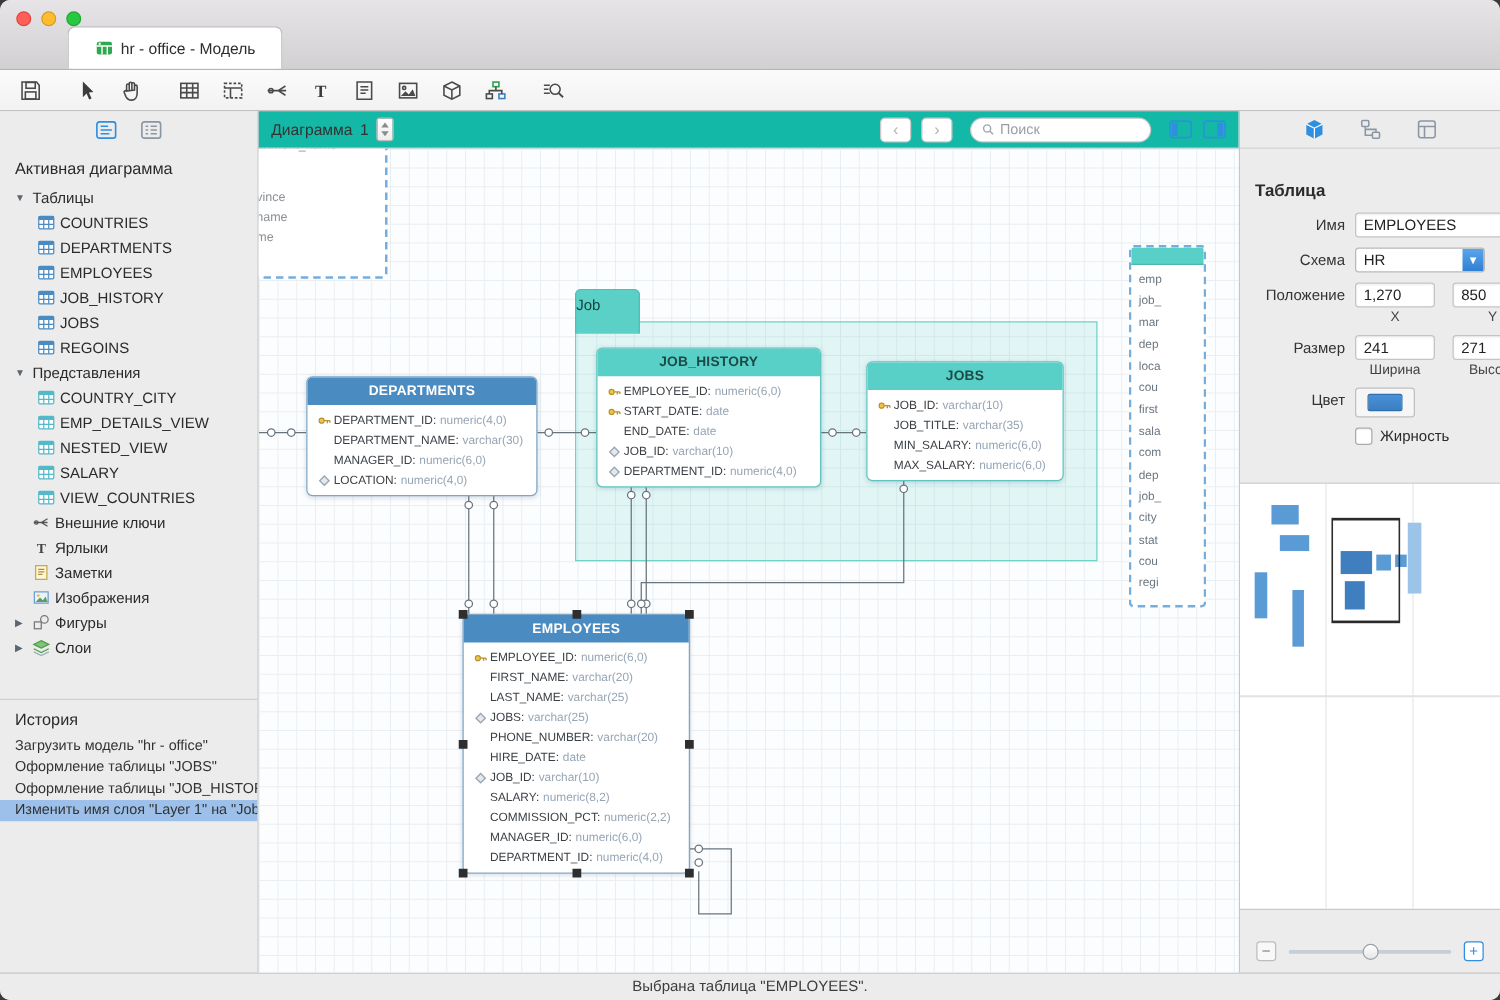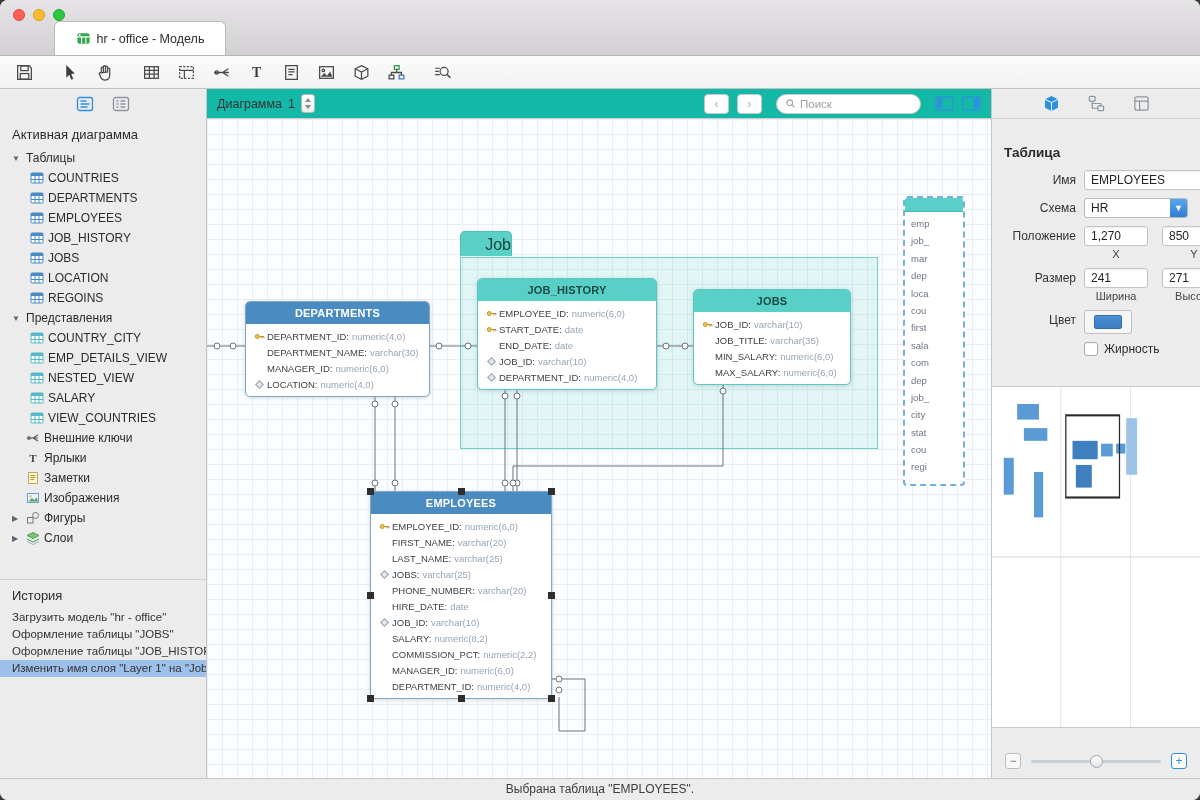--- a/index.html
+++ b/index.html
@@ -54,21 +54,21 @@
   .searchbox input { border:none; outline:none; width:100%; font-size:11.5px; color:#444; background:transparent; }
   .searchbox input::placeholder { color:#9aa0a6; }
   .panebtn svg { width:19px; height:15px; display:block; }
 
   .canvas { flex:1; position:relative; overflow:hidden; background-color:#fcfdfe;
     background-image:linear-gradient(#e9eef2 1px,transparent 1px),linear-gradient(90deg,#e9eef2 1px,transparent 1px);
     background-size:15px 15px; }
   svg.connectors { position:absolute; left:0; top:0; z-index:1; }
 
   .layer-region { position:absolute; left:253px; top:138px; width:418px; height:192px; background:rgba(88,208,200,.16); border:1px solid #6fd2c9; z-index:0; }
-  .layer-tab { position:absolute; left:253px; top:112px; width:52px; height:25px; background:#5bd0c7; border:1px solid #4cc0b7; border-bottom:none; border-radius:5px 5px 0 0; z-index:1; font-size:16px; color:#14443e; text-align:right; line-height:25px; }
+  .layer-tab { position:absolute; left:253px; top:112px; width:52px; height:36px; background:#5bd0c7; border:1px solid #4cc0b7; border-bottom:none; border-radius:5px 5px 0 0; z-index:1; font-size:12px; color:#14443e; text-align:left; line-height:25px; }
 
   .er-table { position:absolute; background:#fff; border:1px solid #7fa8c8; border-radius:5px; box-shadow:0 1px 4px rgba(40,70,100,.18); z-index:2; }
   .er-table.teal { border-color:#5ec6be; }
   .er-header { height:22px; line-height:22px; text-align:center; font-size:11px; font-weight:bold; border-radius:4px 4px 0 0; letter-spacing:.2px; }
   .er-table.blue .er-header { background:#4a8bc2; color:#fff; }
   .er-table.teal .er-header { background:#58d0c8; color:#1d4a45; }
   .er-body { padding:4px 0; }
   .er-row { height:16px; display:flex; align-items:center; padding:0 6px; white-space:nowrap; }
   .er-ic { width:15px; flex:none; display:inline-flex; justify-content:center; }
   .er-ic svg { width:11px; height:11px; }
@@ -292,30 +292,20 @@
           </div>
           <div class="tree-row child">
             <span class="tree-ic">
               <svg viewBox="0 0 14 14">
                 <rect x="1" y="2" width="12" height="10" rx="1" fill="#fff" stroke="#4a8bc2"></rect>
                 <rect x="1" y="2" width="12" height="3" fill="#4a8bc2"></rect>
                 <path d="M1 8.5h12M5 5v7M9 5v7" stroke="#4a8bc2" fill="none"></path>
               </svg>
             </span>
             <span class="tree-label">JOBS</span>
-          </div>
-          <div class="tree-row child">
-            <span class="tree-ic">
-              <svg viewBox="0 0 14 14">
-                <rect x="1" y="2" width="12" height="10" rx="1" fill="#fff" stroke="#4a8bc2"></rect>
-                <rect x="1" y="2" width="12" height="3" fill="#4a8bc2"></rect>
-                <path d="M1 8.5h12M5 5v7M9 5v7" stroke="#4a8bc2" fill="none"></path>
-              </svg>
-            </span>
-            <span class="tree-label">LOCATION</span>
           </div>
           <div class="tree-row child">
             <span class="tree-ic">
               <svg viewBox="0 0 14 14">
                 <rect x="1" y="2" width="12" height="10" rx="1" fill="#fff" stroke="#4a8bc2"></rect>
                 <rect x="1" y="2" width="12" height="3" fill="#4a8bc2"></rect>
                 <path d="M1 8.5h12M5 5v7M9 5v7" stroke="#4a8bc2" fill="none"></path>
               </svg>
             </span>
             <span class="tree-label">REGOINS</span>
@@ -706,20 +696,26 @@
             </div>
             <span class="handle nw"></span>
             <span class="handle n"></span>
             <span class="handle ne"></span>
             <span class="handle w"></span>
             <span class="handle e"></span>
             <span class="handle sw"></span>
             <span class="handle s"></span>
             <span class="handle se"></span>
           </div>
+          <div class="partial-left">
+            <span class="pl-row" style="top: 6px;">artment_name</span>
+            <span class="pl-row" style="top: 48px;">vince</span>
+            <span class="pl-row" style="top: 64px;">name</span>
+            <span class="pl-row" style="top: 80px;">me</span>
+          </div>
           <div class="partial-right">
             <div class="pr-head"></div>
             <div class="pr-body">
               <div class="pr-row">emp</div>
               <div class="pr-row">job_</div>
               <div class="pr-row">mar</div>
               <div class="pr-row">dep</div>
               <div class="pr-row">loca</div>
               <div class="pr-row">cou</div>
               <div class="pr-row">first</div>

